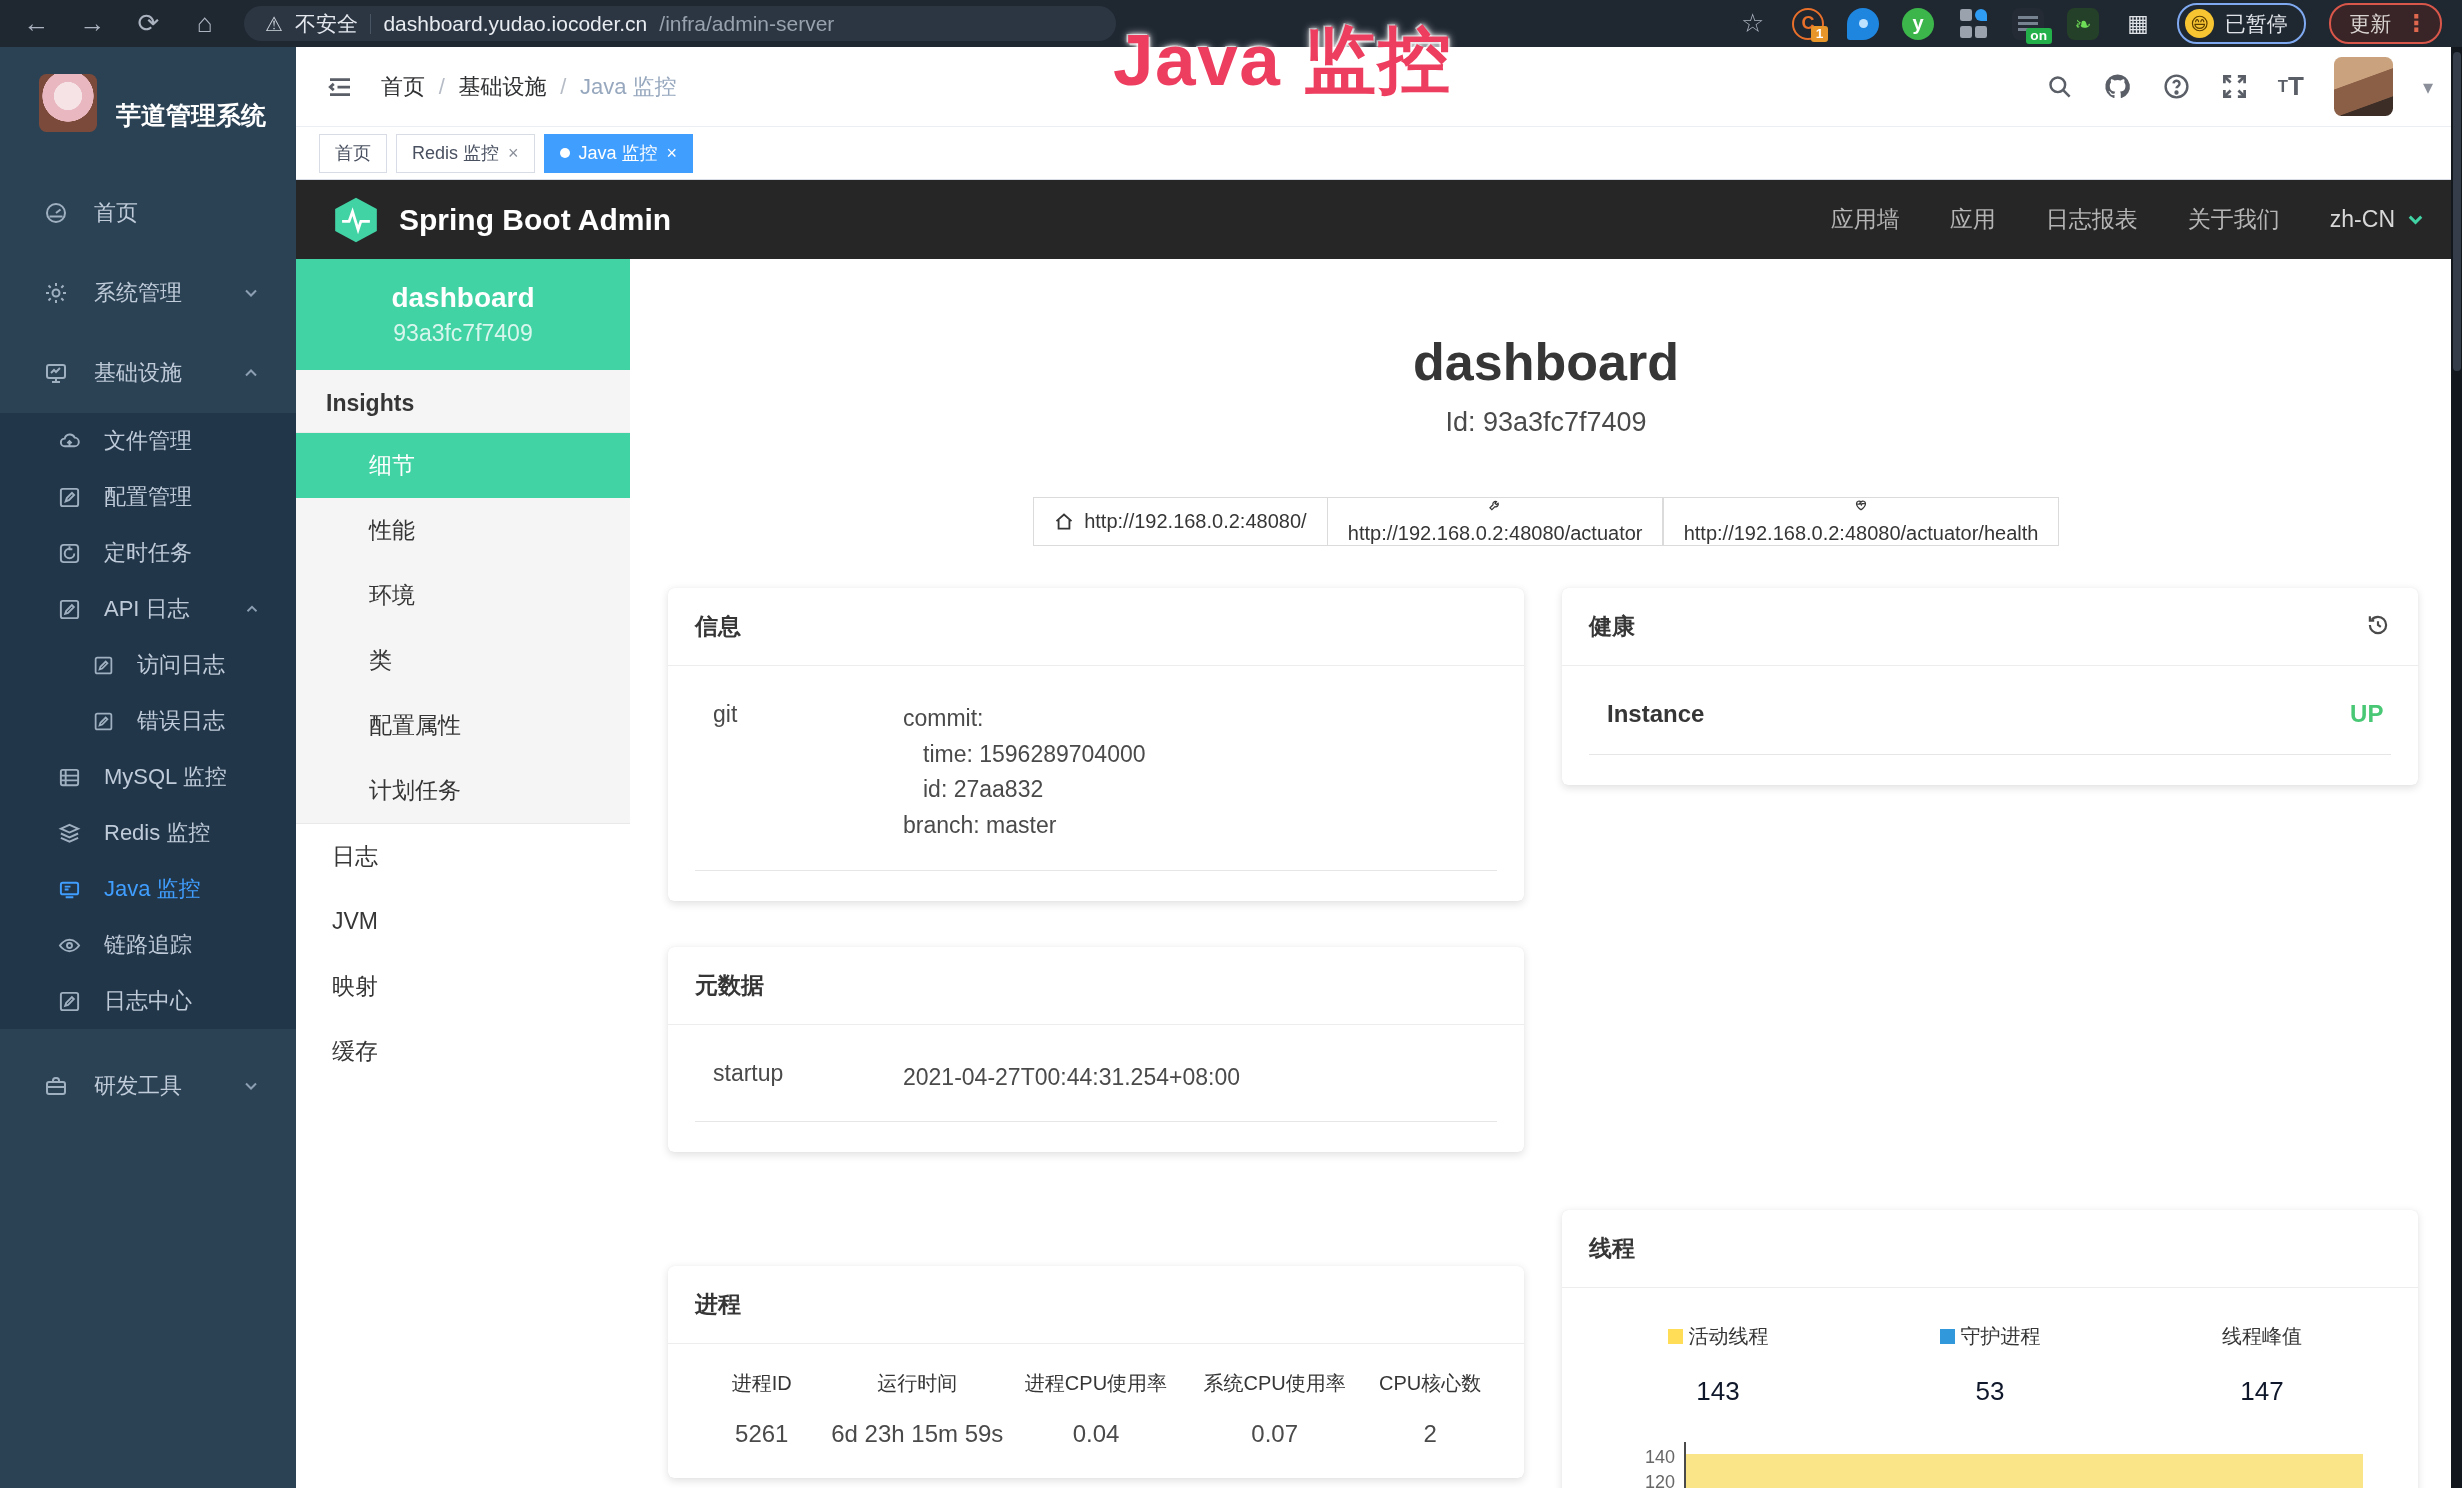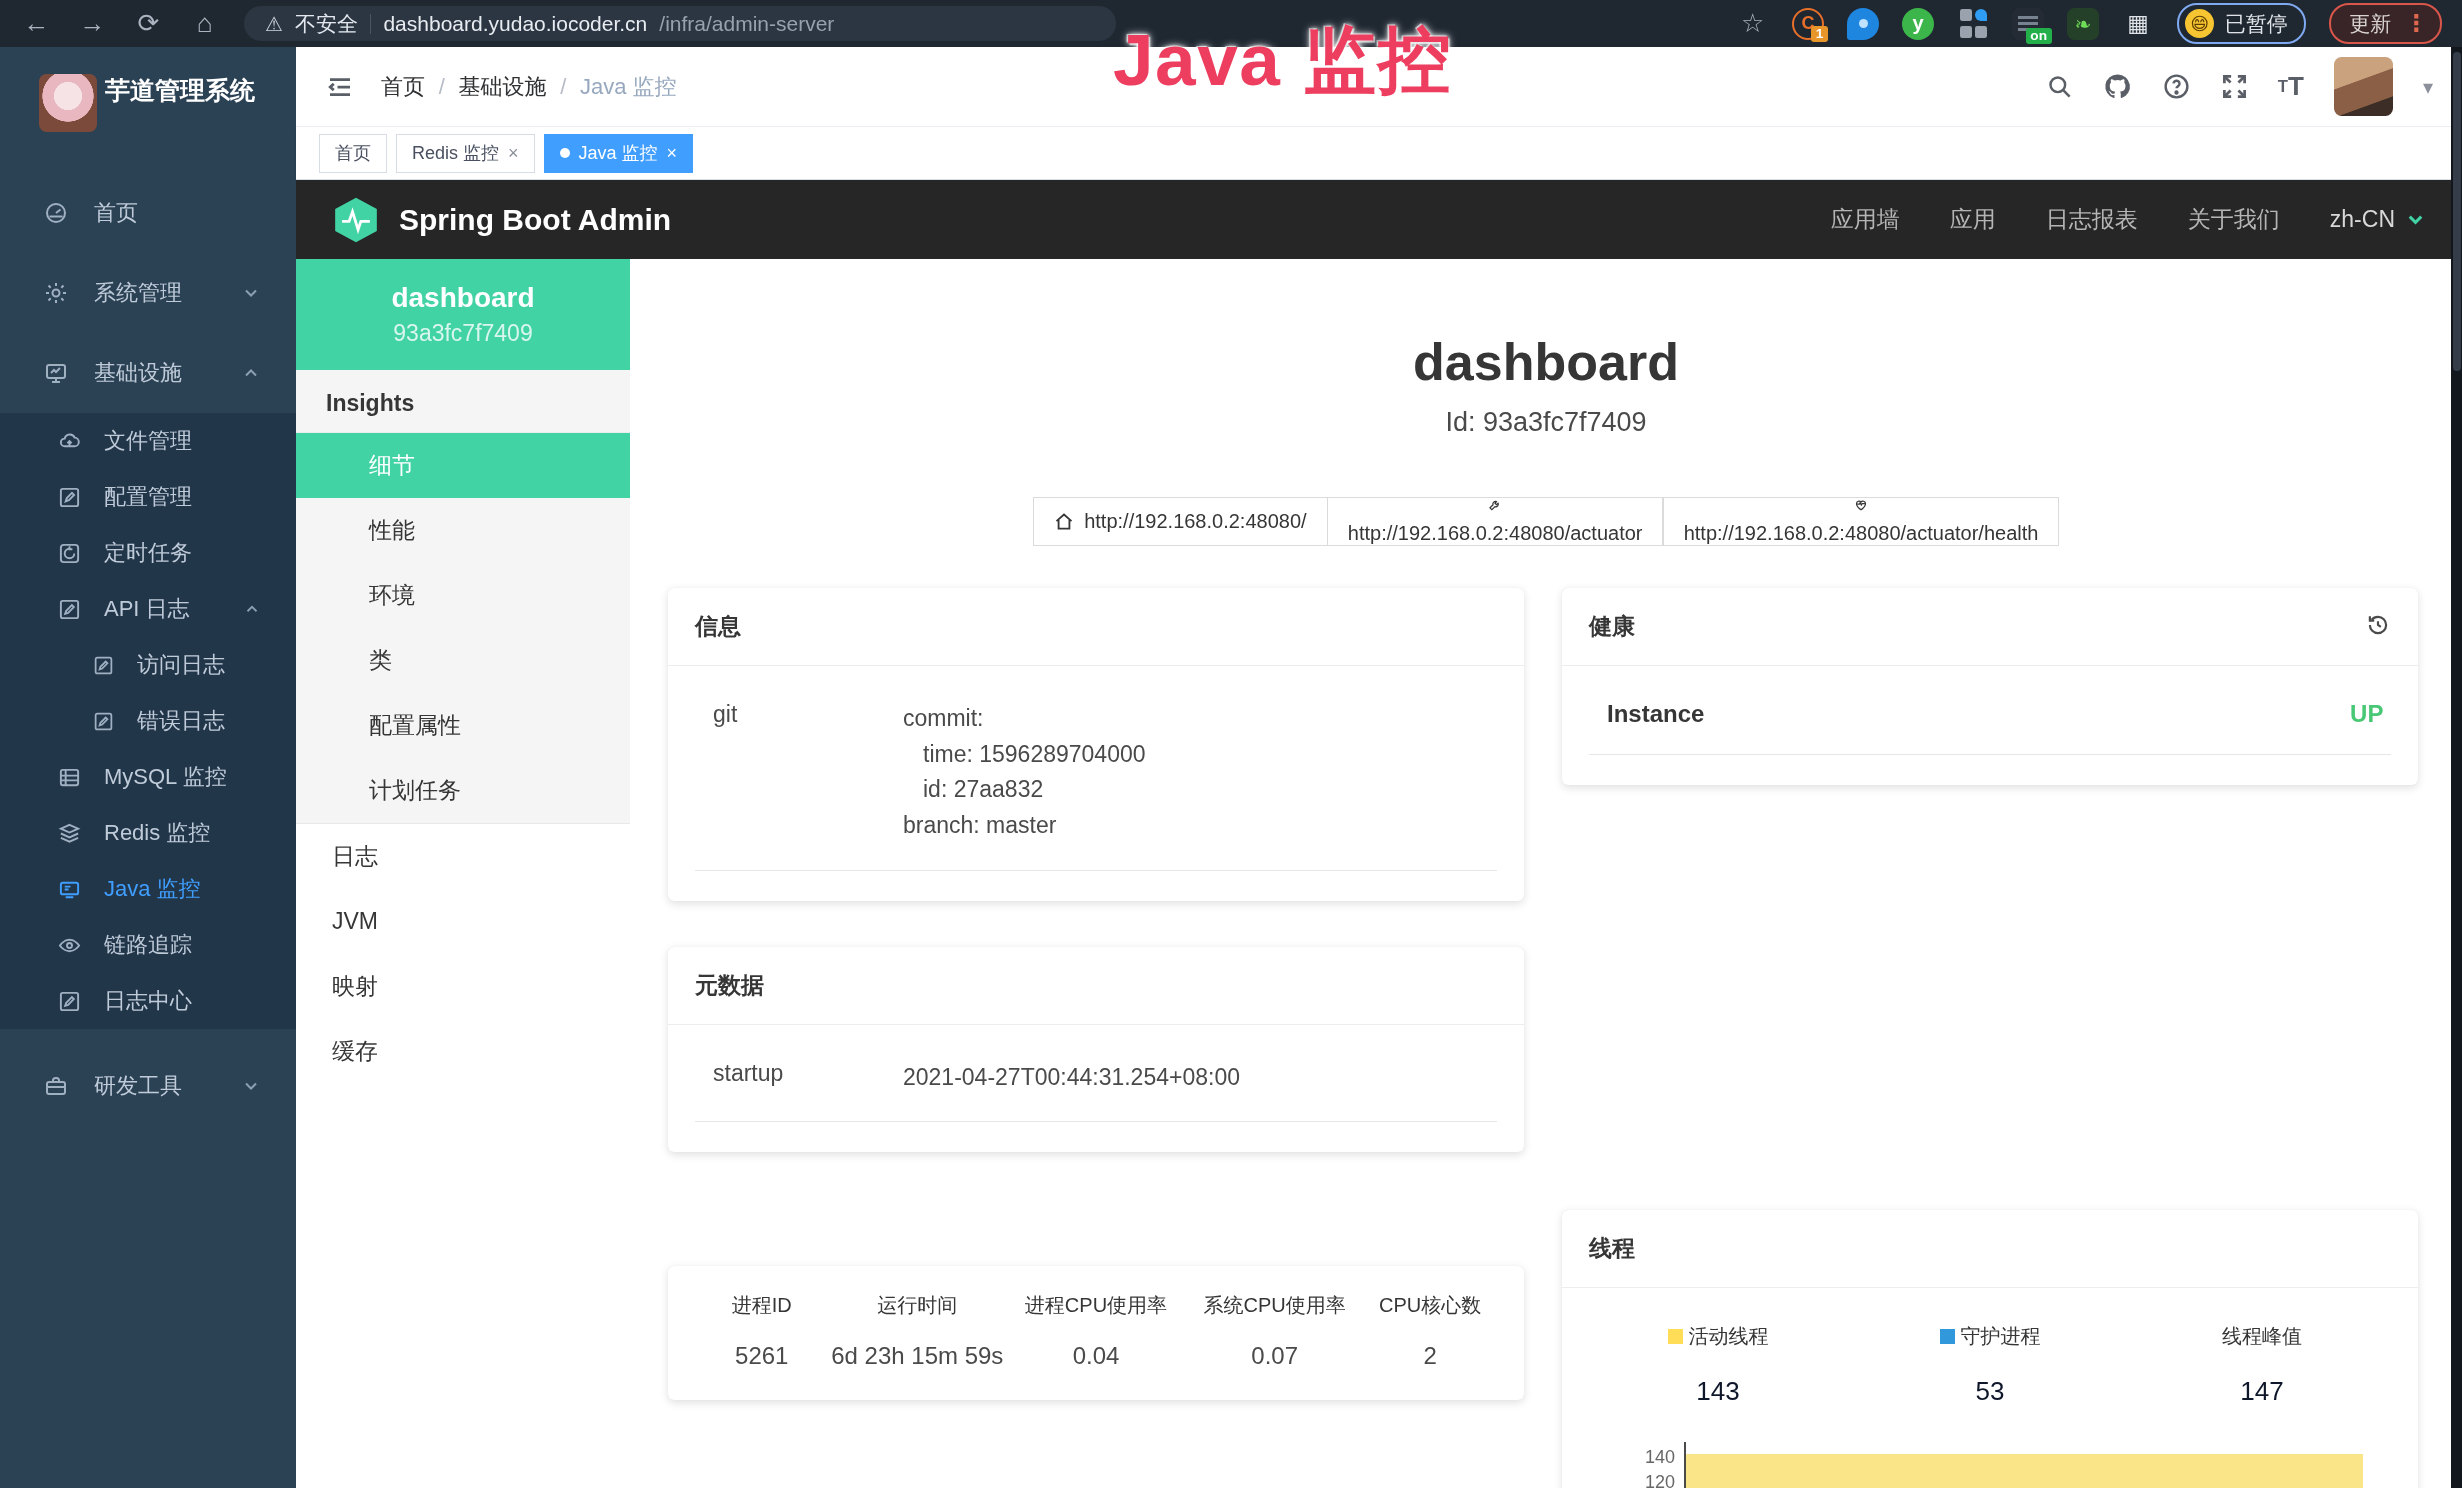--- a/index.html
+++ b/index.html
@@ -59,21 +59,21 @@
     background:#392527; border-radius:20px; padding:4.6px 12px 4.6px 18px;
     font-size:21px; color:#d9d4d2;
   }
   .kebab { color:#e0684f; font-size:23px; font-weight:bold; letter-spacing:0; }
 
   
   .app { display:flex; height:1442px; }
 
   
   .main-sidebar { width:296px; background:#2b4154; color:#bfcbd9; flex-shrink:0; display:flex; flex-direction:column; }
-  .logo-row { display:flex; align-items:flex-start; padding:27px 23px 23px 39px; gap:8px; }
+  .logo-row { display:flex; align-items:flex-end; padding:27px 23px 23px 39px; gap:19px; }
   .logo-img {
     width:58px; height:58px; border-radius:7.6px; flex-shrink:0;
     background:radial-gradient(circle at 50% 38%, #f6e3e6 0 30%, #e8b7c0 31% 55%, #7c4a3a 56% 100%);
   }
   .logo-title { font-size:25px; font-weight:bold; color:#fff; }
   .menu { list-style:none; margin-top:18px; }
   .menu-item { height:80px; display:flex; align-items:center; padding:0 35px 0 44px; gap:26px; font-size:22px; cursor:pointer; }
   .menu-item .ic, .sub-item .ic { color:#9fb0c1; flex-shrink:0; }
   .chev { margin-left:auto; color:#8da0b3; }
   .submenu { background:#22364a; list-style:none; }
@@ -560,20 +560,23 @@
               </div>
               <div class="card-body">
                 <div class="kv-row">
                   <span class="kv-label">startup</span>
                   <span class="kv-value">2021-04-27T00:44:31.254+08:00</span>
                 </div>
               </div>
             </section>
 
             <section class="card">
+              <div class="card-head">
+                <span class="card-title">进程</span>
+              </div>
               <div class="card-body" style="padding:26px 20px 30px;">
                 <div class="proc-table">
                   <div class="proc-colgroup">
                     <div class="proc-h">进程ID</div>
                     <div class="proc-v">5261</div>
                   </div>
                   <div class="proc-colgroup wide">
                     <div class="proc-h">运行时间</div>
                     <div class="proc-v">6d 23h 15m 59s</div>
                   </div>

